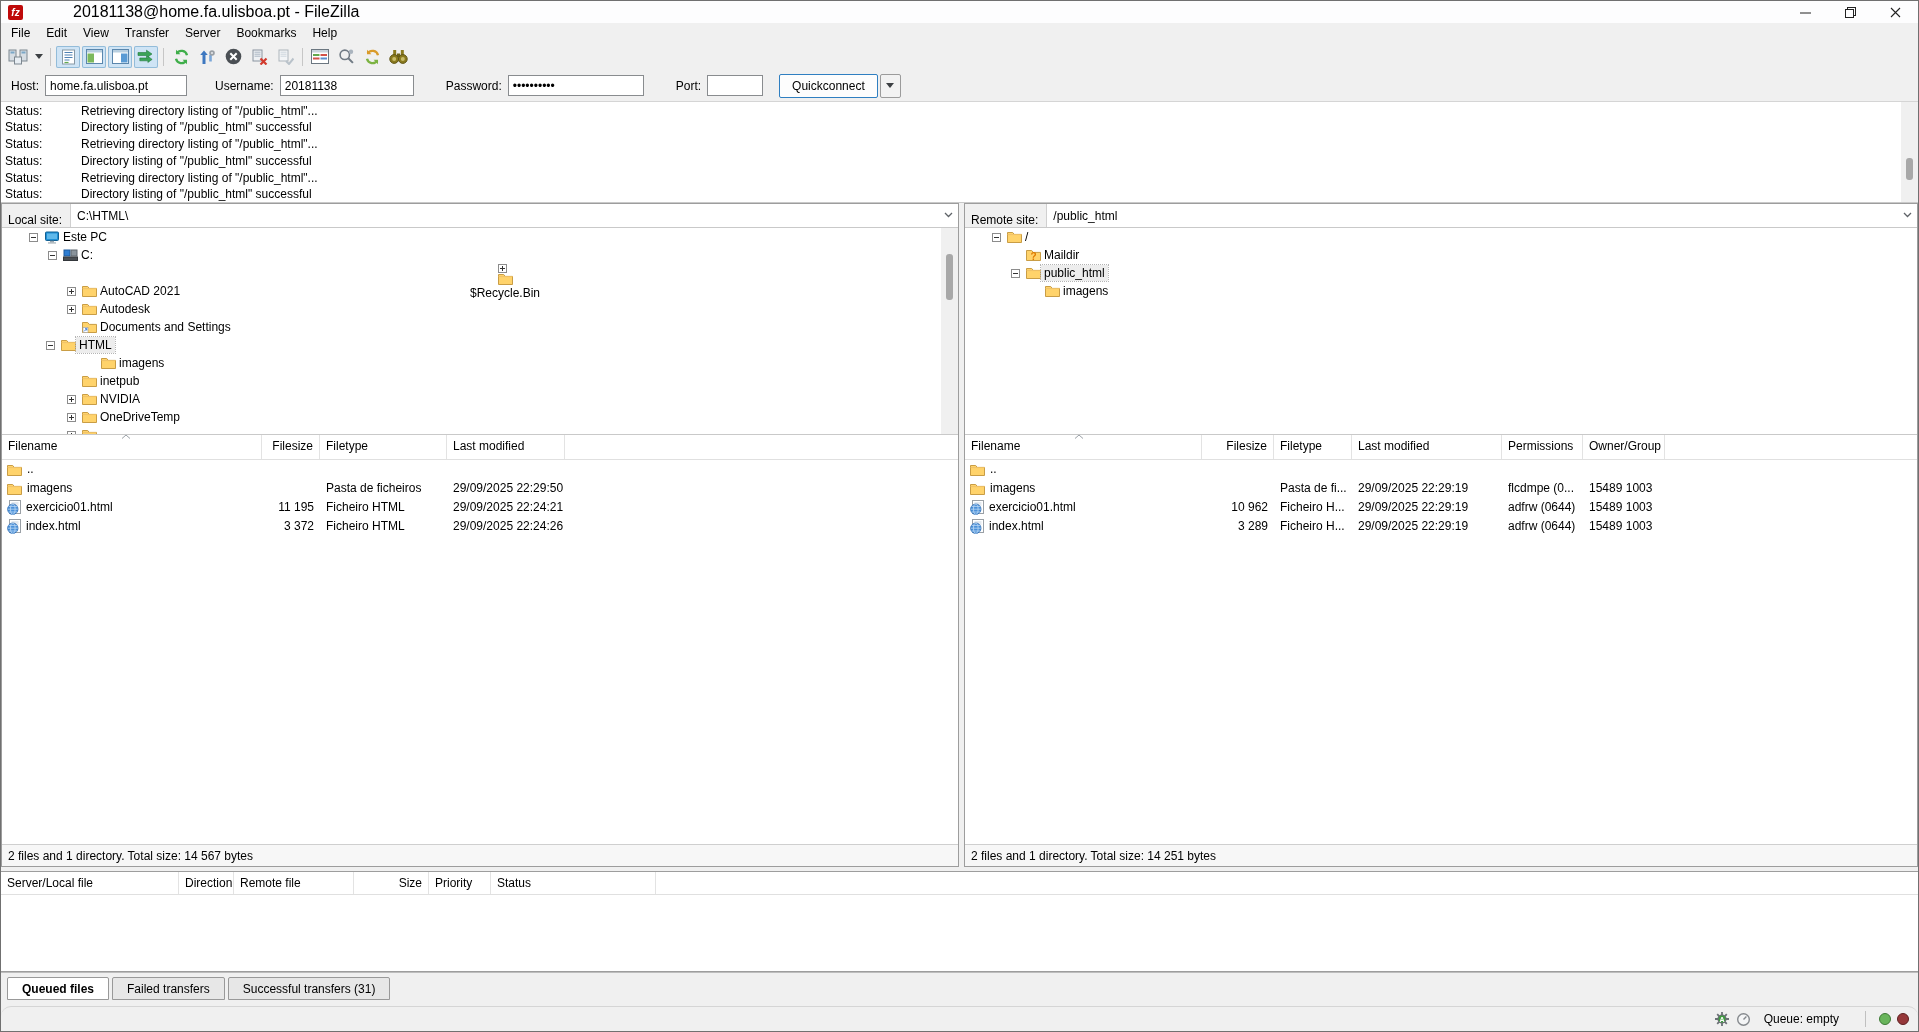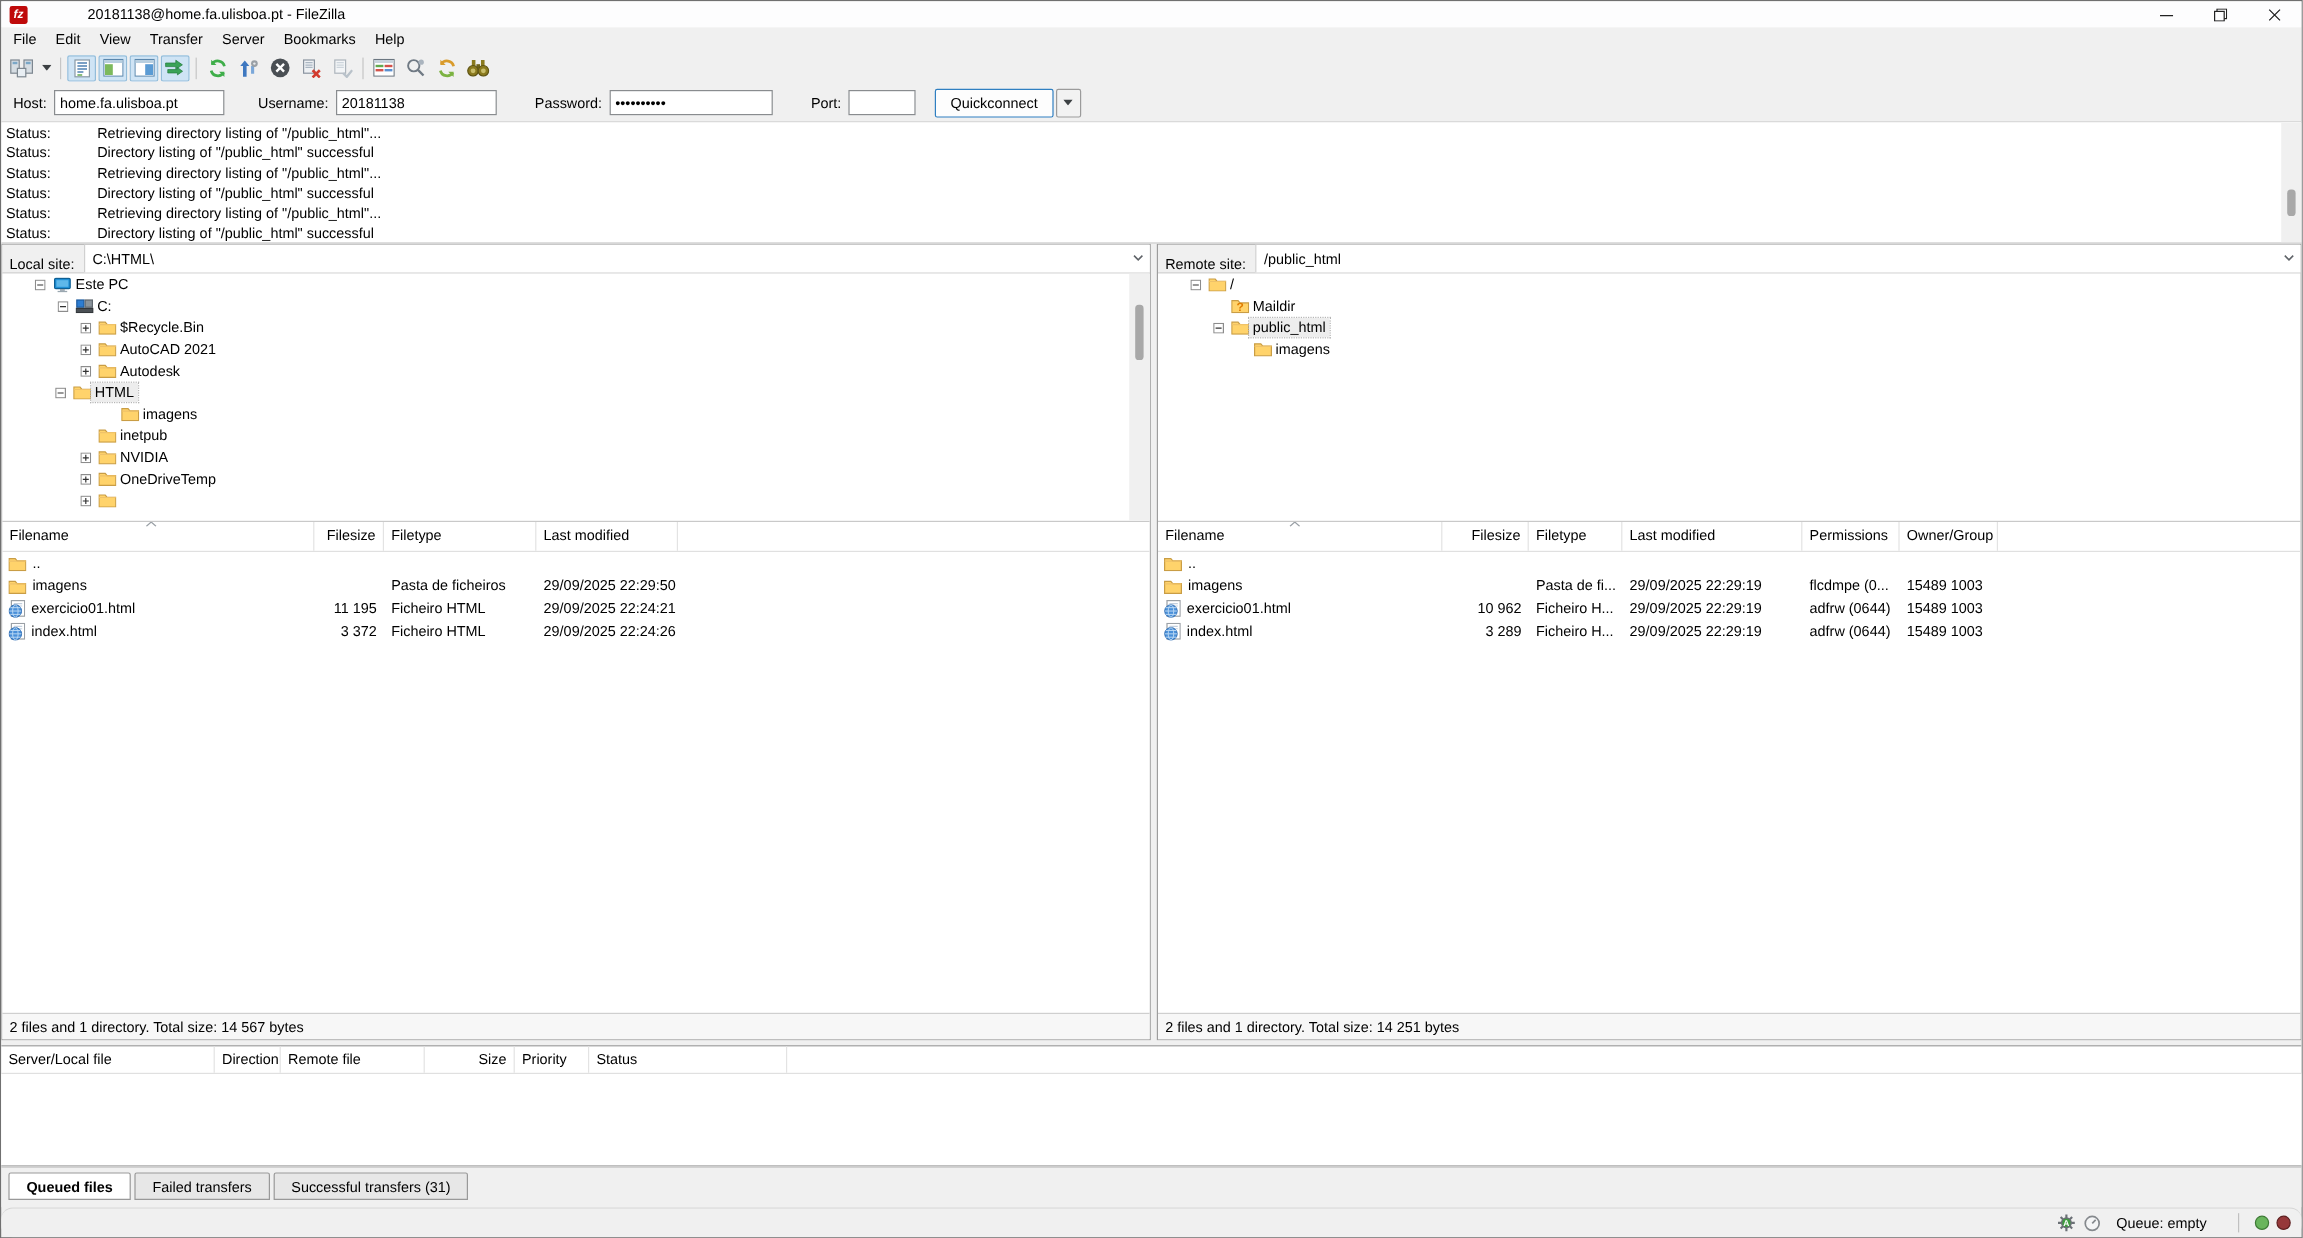--- a/index.html
+++ b/index.html
@@ -2,21 +2,21 @@
 <html><head>
 <meta charset="utf-8">
 <style>
   html,body{margin:0;padding:0;}
   body{font-family:"Liberation Sans","DejaVu Sans",sans-serif;font-size:12px;color:#000;background:#d8d8d8;}
   .window{width:1919px;height:1032px;box-sizing:border-box;border:1px solid #707070;background:#f0f0f0;display:flex;flex-direction:column;overflow:hidden;}
 
   
   .titlebar{height:22px;background:#fdfdfe;display:flex;align-items:center;flex:0 0 auto;gap:44px;}
   .appicon{width:15px;height:15px;margin:0 6px 0 7px;background:#bf0a0a;color:#fff;font-weight:bold;font-size:10px;line-height:15px;text-align:center;border-radius:2px;font-style:italic;}
-  .title{font-size:12px;text-align:center;}
+  .title{font-size:16px;text-align:center;}
   .wincontrols{margin-left:auto;display:flex;height:100%;}
   .winbtn{width:45px;height:100%;display:flex;align-items:center;justify-content:center;}
 
   
   .menubar{height:20px;display:flex;align-items:center;padding-left:2px;flex:0 0 auto;background:#f0f0f0;}
   .menu-item{padding:2px 8px;}
 
   
   .toolbar{height:27px;display:flex;align-items:center;padding-left:4px;flex:0 0 auto;background:#f0f0f0;}
   .tbtn{height:22px;min-width:24px;display:flex;align-items:center;justify-content:center;border-radius:2px;margin:0 1px;}
@@ -377,67 +377,78 @@
             </span>
             <span class="icon">
               <svg width="15" height="12" viewBox="0 0 15 12">
                 <rect x="1" y="1" width="6" height="6" fill="#2d7dd2" stroke="#1c5a9e"></rect>
                 <rect x="8" y="1" width="6" height="6" fill="#8a949c" stroke="#5f676e"></rect>
                 <rect x=".5" y="8" width="14" height="3.5" fill="#4a4f54" stroke="#33373b"></rect>
               </svg>
             </span>
             <span class="treelabel">C:</span>
           </div>
+          <div class="treerow" style="padding-left: 50px; flex-direction: column;">
+            <span class="expander">
+              <svg width="9" height="9">
+                <rect x="0.5" y="0.5" width="8" height="8" fill="#fff" stroke="#8c8c8c"></rect>
+                <line x1="2" y1="4.5" x2="7" y2="4.5" stroke="#333"></line>
+                <line x1="4.5" y1="2" x2="4.5" y2="7" stroke="#333"></line>
+              </svg>
+            </span>
+            <span class="icon">
+              <svg width="15" height="12" viewBox="0 0 15 12">
+                <path d="M.5 1.5h5.2l1.6 1.9h7.2v8.1H.5z" fill="#FFD36B" stroke="#C99D45"></path>
+                <path d="M.5 3.6h14" stroke="#EFC269" stroke-width="1"></path>
+              </svg>
+            </span>
+            <span class="treelabel">$Recycle.Bin</span>
+          </div>
           <div class="treerow" style="padding-left: 65px;">
             <span class="expander">
               <svg width="9" height="9">
                 <rect x="0.5" y="0.5" width="8" height="8" fill="#fff" stroke="#8c8c8c"></rect>
                 <line x1="2" y1="4.5" x2="7" y2="4.5" stroke="#333"></line>
                 <line x1="4.5" y1="2" x2="4.5" y2="7" stroke="#333"></line>
               </svg>
             </span>
             <span class="icon">
               <svg width="15" height="12" viewBox="0 0 15 12">
                 <path d="M.5 1.5h5.2l1.6 1.9h7.2v8.1H.5z" fill="#FFD36B" stroke="#C99D45"></path>
                 <path d="M.5 3.6h14" stroke="#EFC269" stroke-width="1"></path>
               </svg>
             </span>
-            <span class="treelabel">$Recycle.Bin</span>
+            <span class="treelabel">AutoCAD 2021</span>
           </div>
           <div class="treerow" style="padding-left: 65px;">
             <span class="expander">
               <svg width="9" height="9">
                 <rect x="0.5" y="0.5" width="8" height="8" fill="#fff" stroke="#8c8c8c"></rect>
                 <line x1="2" y1="4.5" x2="7" y2="4.5" stroke="#333"></line>
                 <line x1="4.5" y1="2" x2="4.5" y2="7" stroke="#333"></line>
               </svg>
             </span>
             <span class="icon">
               <svg width="15" height="12" viewBox="0 0 15 12">
                 <path d="M.5 1.5h5.2l1.6 1.9h7.2v8.1H.5z" fill="#FFD36B" stroke="#C99D45"></path>
                 <path d="M.5 3.6h14" stroke="#EFC269" stroke-width="1"></path>
               </svg>
             </span>
-            <span class="treelabel">AutoCAD 2021</span>
+            <span class="treelabel">Autodesk</span>
           </div>
           <div class="treerow" style="padding-left: 65px;">
-            <span class="expander">
-              <svg width="9" height="9">
-                <rect x="0.5" y="0.5" width="8" height="8" fill="#fff" stroke="#8c8c8c"></rect>
-                <line x1="2" y1="4.5" x2="7" y2="4.5" stroke="#333"></line>
-                <line x1="4.5" y1="2" x2="4.5" y2="7" stroke="#333"></line>
-              </svg>
-            </span>
-            <span class="icon">
-              <svg width="15" height="12" viewBox="0 0 15 12">
-                <path d="M.5 1.5h5.2l1.6 1.9h7.2v8.1H.5z" fill="#FFD36B" stroke="#C99D45"></path>
-                <path d="M.5 3.6h14" stroke="#EFC269" stroke-width="1"></path>
-              </svg>
-            </span>
-            <span class="treelabel">Autodesk</span>
+            <span class="exp-spacer"></span>
+            <span class="icon">
+              <svg width="15" height="12" viewBox="0 0 15 12">
+                <path d="M.5 1.5h5.2l1.6 1.9h7.2v8.1H.5z" fill="#FFD36B" stroke="#C99D45"></path>
+                <rect x="1" y="6.5" width="5" height="5" fill="#fff" stroke="#9a9a9a" stroke-width=".6"></rect>
+                <path d="M2.2 10.3L4.8 7.7M4.8 7.7H3M4.8 7.7v1.8" stroke="#2a6fd6" stroke-width=".9" fill="none"></path>
+              </svg>
+            </span>
+            <span class="treelabel">Documents and Settings</span>
           </div>
           <div class="treerow" style="padding-left: 44px;">
             <span class="expander">
               <svg width="9" height="9">
                 <rect x="0.5" y="0.5" width="8" height="8" fill="#fff" stroke="#8c8c8c"></rect>
                 <line x1="2" y1="4.5" x2="7" y2="4.5" stroke="#333"></line>
               </svg>
             </span>
             <span class="icon">
               <svg width="15" height="12" viewBox="0 0 15 12">

